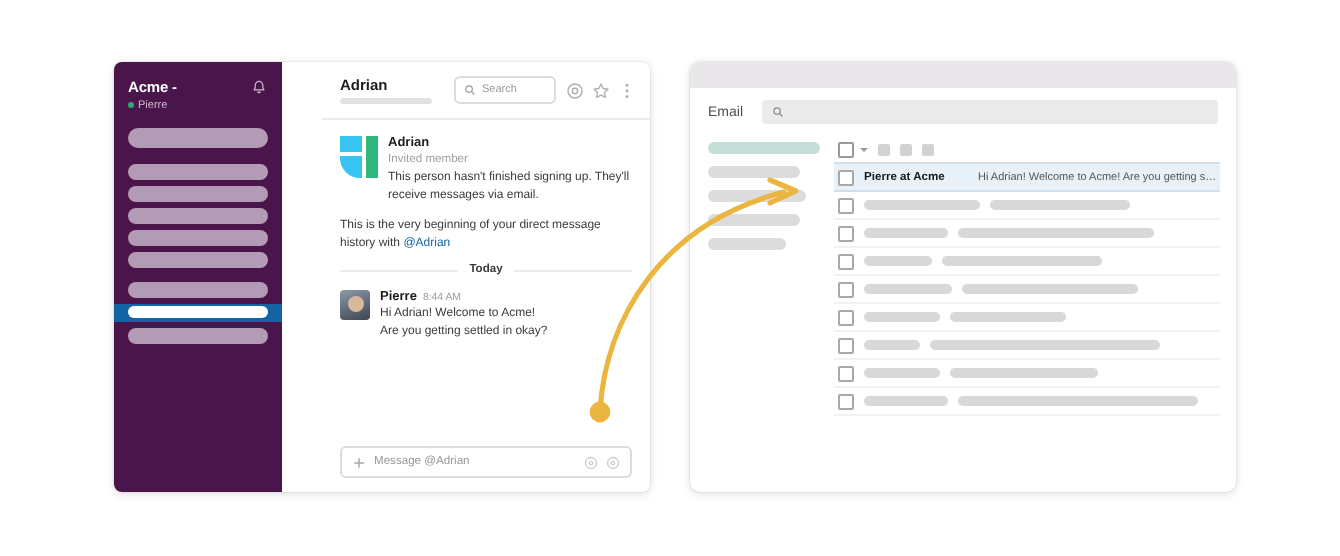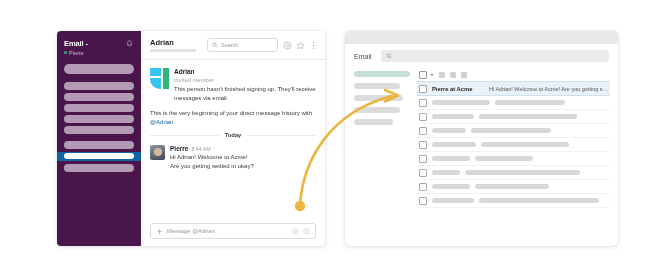--- a/index.html
+++ b/index.html
@@ -99,20 +99,21 @@
     width: 100%;
   }
 
   
   #slack-main {
     flex: 1;
     display: flex;
     flex-direction: column;
     background: #ffffff;
     min-width: 0;
+    padding-left: 20px;
   }
   #slack-chat-header {
     height: 28px;
     border-bottom: 1px solid #eceaec;
     display: flex;
     align-items: center;
     padding: 0 7px 0 9px;
     gap: 5px;
     flex: 0 0 28px;
   }
@@ -410,21 +411,21 @@
   }
 </style>
 </head>
 <body>
 
 <div id="slack-window">
 
   <div id="slack-sidebar">
     <div id="slack-workspace-header">
       <div>
-        <div id="slack-workspace-name">Email -</div>
+        <div id="slack-workspace-name">Acme -</div>
         <div id="slack-user-row">
           <span class="presence-dot"></span>
           <span id="slack-user-name">Pierre</span>
         </div>
       </div>
       <svg class="bell-icon" viewBox="0 0 16 16">
         <path d="M8 2.2a3.4 3.4 0 0 0-3.4 3.4v2.2L3.6 9.6h8.8l-1-1.8V5.6A3.4 3.4 0 0 0 8 2.2z" fill="none" stroke="#e5d5e6" stroke-width="1.1" stroke-linejoin="round"></path>
         <path d="M6.7 11.1a1.35 1.35 0 0 0 2.6 0" fill="none" stroke="#e5d5e6" stroke-width="1.1"></path>
       </svg>
     </div>

